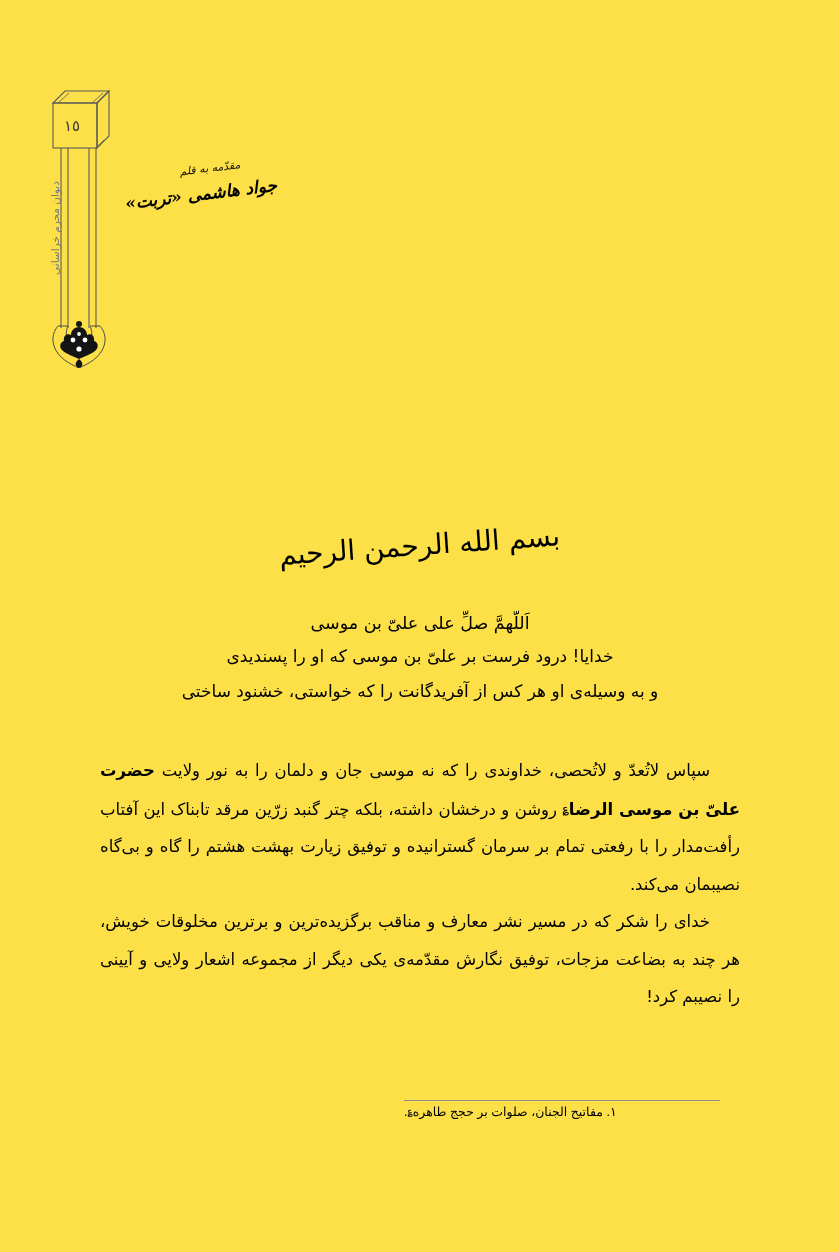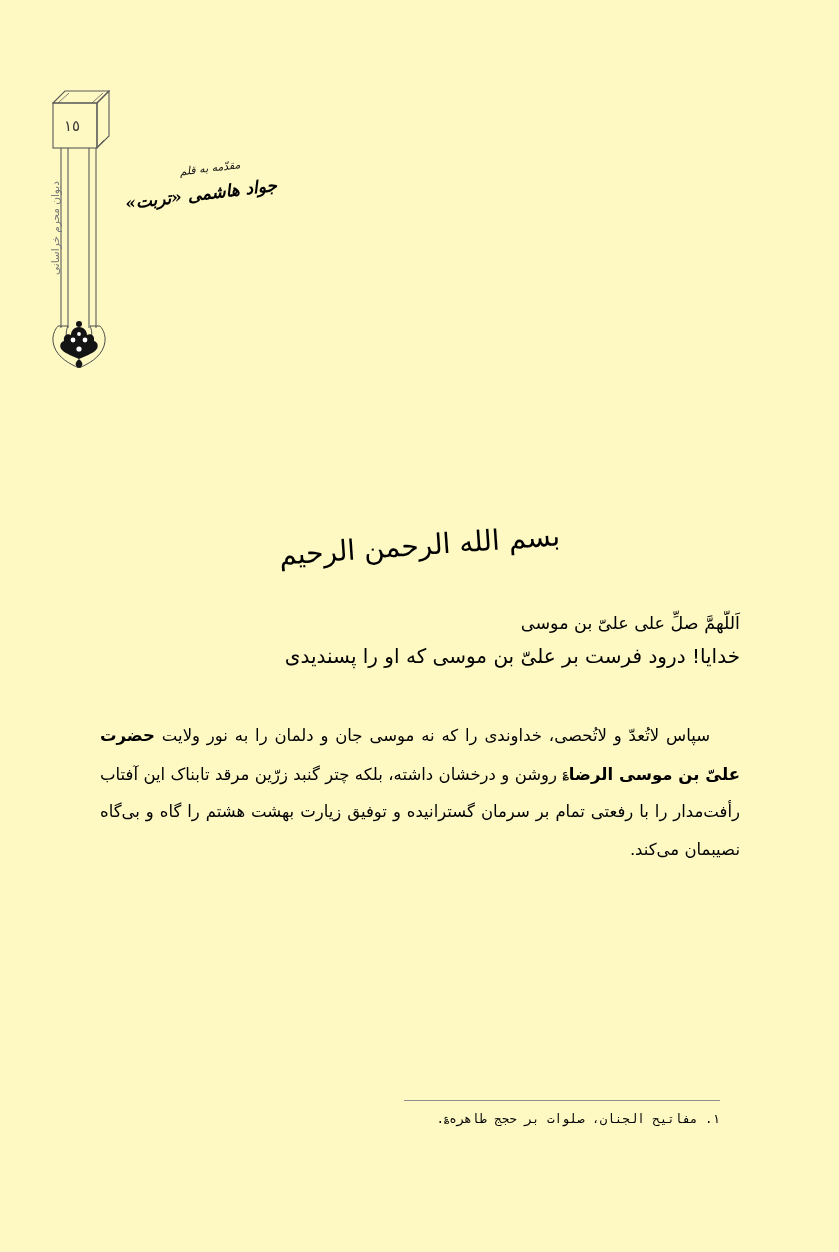--- a/index.html
+++ b/index.html
@@ -14,21 +14,21 @@
     height: 1252px;
     position: relative;
     overflow: hidden;
     font-family: "DejaVu Sans", "Liberation Sans", sans-serif;
     color: #000000;
   }
 
   .page {
     position: absolute;
     inset: 0;
-    background: #fef9c3;
+    background: #fde047;
   }
 
   
   .bookmark {
     position: absolute;
     left: 44px;
     top: 78px;
     width: 72px;
     height: 290px;
   }
@@ -118,38 +118,38 @@
   
   .content {
     position: absolute;
     left: 100px;
     top: 608px;
     width: 640px;
     direction: rtl;
   }
 
   .invocation {
-    text-align: right;
+    text-align: center;
     font-family: "DejaVu Sans", sans-serif;
   }
 
   .invocation .ar {
     font-size: 17.5px;
     line-height: 30px;
     color: #000;
     white-space: nowrap;
   }
 
   .invocation .fn-mark {
     font-size: 11px;
     vertical-align: super;
   }
 
   .invocation .fa {
-    font-size: 20px;
+    font-size: 17px;
     line-height: 29px;
     color: #000;
     margin-top: 4px;
   }
 
   .invocation .fa.second { margin-top: 6px; }
 
   .body-block {
     margin-top: 46px;
     direction: rtl;
@@ -184,26 +184,26 @@
     direction: rtl;
   }
 
   .footnote-rule {
     width: 100%;
     height: 1px;
     background: #8e8e8e;
   }
 
   .footnote-text {
-    margin-top: 8px;
-    font-family: Liberation Mono, monospace;
+    margin-top: 0;
+    font-family: Liberation Sans, sans-serif;
     font-size: 12.5px;
     line-height: 20px;
     color: #000;
-    text-align: right;
+    text-align: left;
   }
 
   .footnote-text .honorific {
     font-size: 9px;
     vertical-align: 2px;
     letter-spacing: -1px;
   }
 </style>
 </head>
 <body>
@@ -265,25 +265,27 @@
 
   <div class="bismillah">بسم الله الرحمن الرحیم</div>
 
   <div class="content">
 
     <div class="invocation">
       <div class="ar">
         <span>اَللّهمَّ صلِّ علی علیّ بن موسی</span>
       </div>
       <div class="fa">خدایا! درود فرست بر علیّ بن موسی که او را پسندیدی</div>
+      <div class="fa second">و به وسیله‌ی او هر کس از آفریدگانت را که خواستی، خشنود ساختی</div>
     </div>
 
     <div class="body-block">
       <p><span>سپاس لاتُعدّ و لاتُحصی، خداوندی را که نه موسی جان و دلمان را به نور ولایت </span><span class="bold">حضرت علیّ بن موسی الرضا</span><span class="honorific">؏</span><span> روشن و درخشان داشته، بلکه چتر گنبد زرّین مرقد تابناک این آفتاب رأفت‌مدار را با رفعتی تمام بر سرمان گسترانیده و توفیق زیارت بهشت هشتم را گاه و بی‌گاه نصیبمان می‌کند.</span></p>
 
+      <p>خدای را شکر که در مسیر نشر معارف و مناقب برگزیده‌ترین و برترین مخلوقات خویش، هر چند به بضاعت مزجات، توفیق نگارش مقدّمه‌ی یکی دیگر از مجموعه اشعار ولایی و آیینی را نصیبم کرد!</p>
     </div>
 
   </div>
 
   <div class="footnote-zone">
     <div class="footnote-rule"></div>
     <div class="footnote-text"><span>١.</span><span> مفاتیح الجنان، صلوات بر حجج طاهره</span><span class="honorific">؏</span><span>.</span></div>
   </div>
 
 </div>

